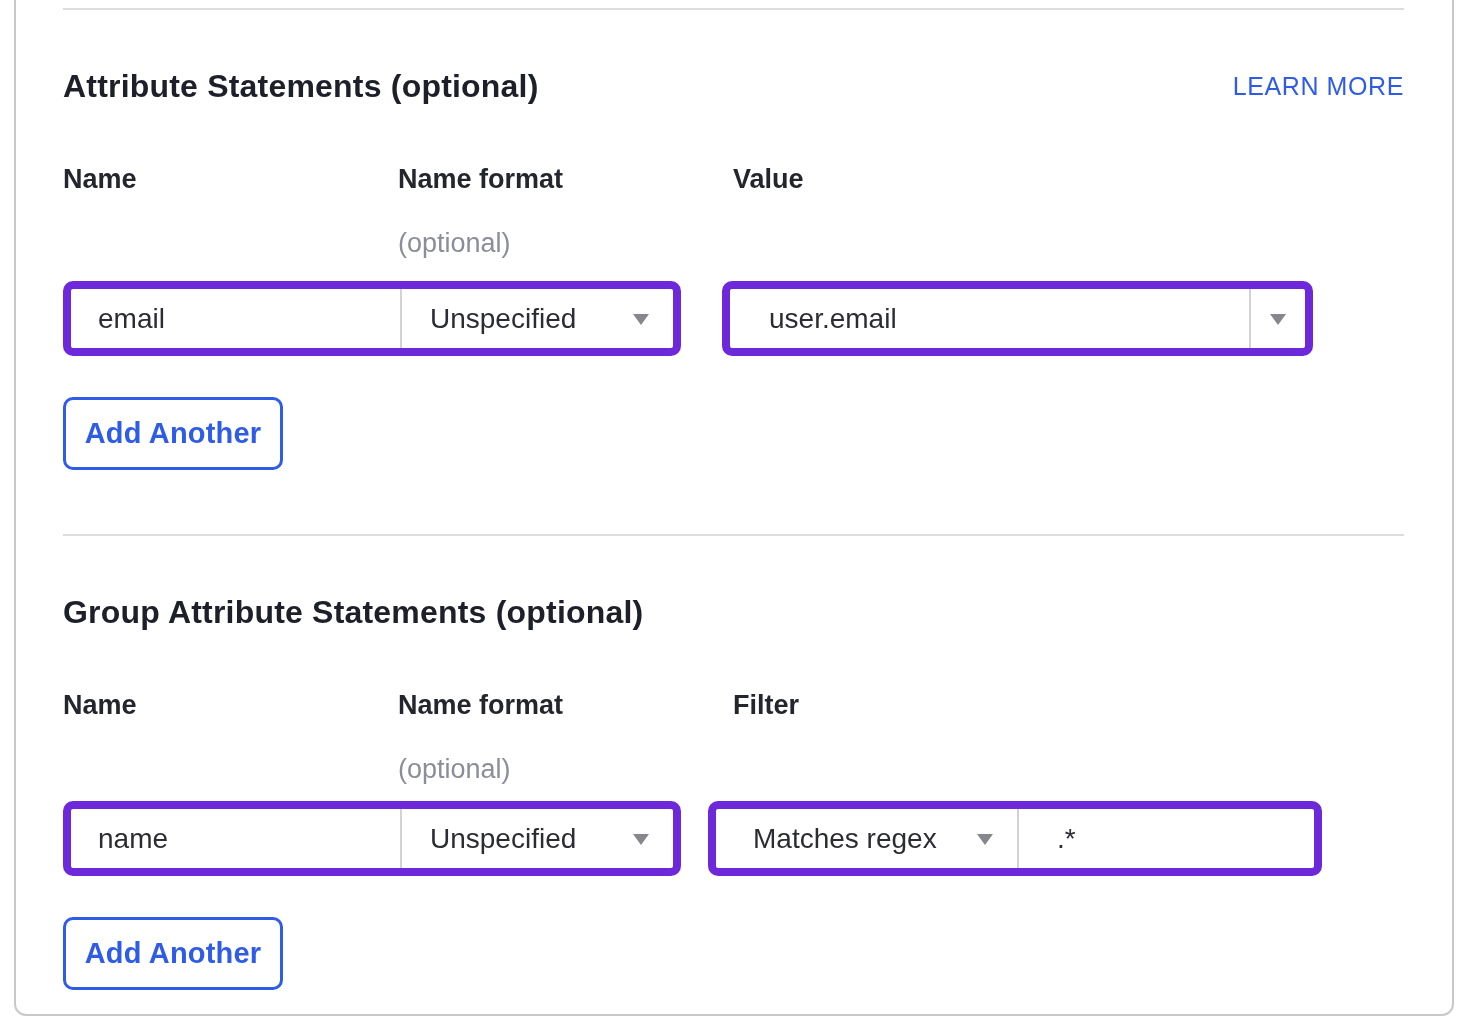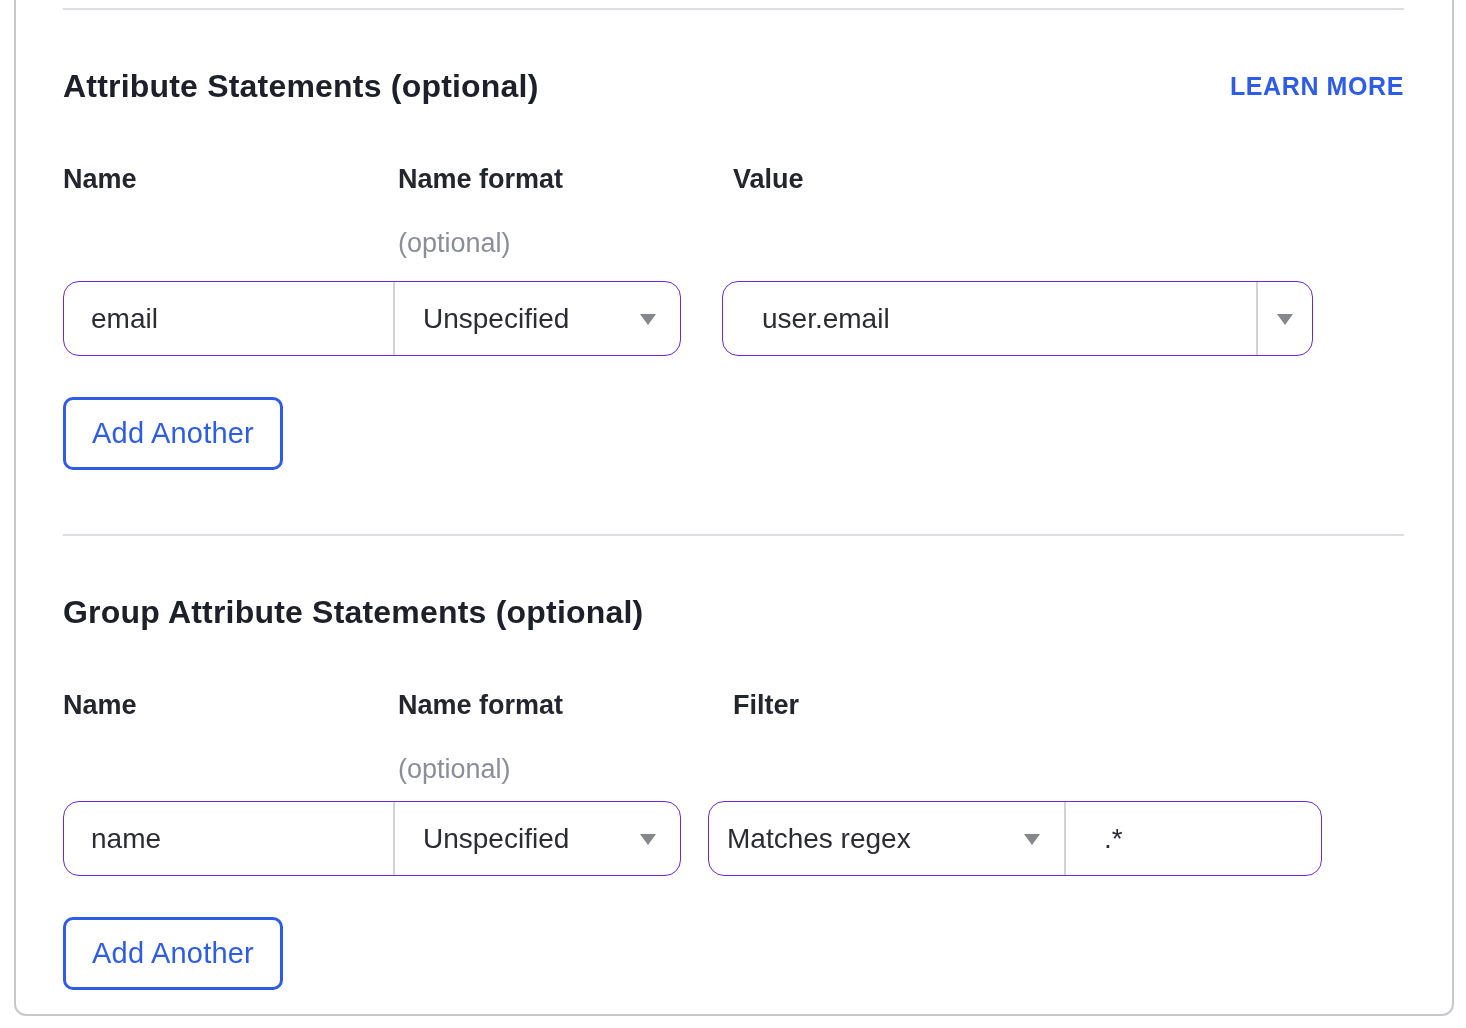--- a/index.html
+++ b/index.html
@@ -37,21 +37,21 @@
   }
   h2.section-title {
     font-size: 32px;
     font-weight: 700;
     line-height: 40px;
     color: #1d1f29;
     letter-spacing: 0.2px;
   }
   .learn-more {
     font-size: 25px;
-    font-weight: 700;
+    font-weight: 400;
     letter-spacing: 0.6px;
     color: #2e5ce6;
     text-decoration: none;
     line-height: 32px;
     padding-bottom: 4px;
     cursor: pointer;
   }
   .labels-grid {
     display: grid;
     grid-template-columns: 335px 335px 1fr;
@@ -75,22 +75,22 @@
     align-items: flex-start;
     margin-top: 21px;
   }
   .controls-row.second { margin-top: 15px; }
 
   .combo {
     display: flex;
     align-items: stretch;
     height: 75px;
     background: #ffffff;
-    border: 1px solid #6d28d9;
-    border-radius: 16px;
+    border: 8px solid #6d28d9;
+    border-radius: 10px;
     overflow: hidden;
   }
   .combo-a { width: 618px; }
   .combo-value { width: 591px; margin-left: 41px; padding-left: 12px; }
   .combo-filter { width: 614px; margin-left: 27px; }
 
   .seg { position: relative; display: flex; align-items: center; }
   .seg-divider-r { border-right: 2px solid #d2d3d6; }
 
   .text-input {
@@ -121,37 +121,37 @@
     border-top: 11px solid #85878c;
   }
   .seg-value-input { flex: 1; }
   .seg-dd-btn {
     width: 56px;
     border-left: 2px solid #d2d3d6;
     cursor: pointer;
     position: relative;
   }
   .seg-dd-btn .caret { right: 50%; margin-right: -8px; }
-  .seg-filter-dd { width: 357px; padding-left: 18px; cursor: pointer; }
+  .seg-filter-dd { width: 303px; padding-left: 37px; cursor: pointer; }
   .seg-filter-input { flex: 1; }
   .seg-filter-input .text-input { padding-left: 38px; }
 
   .add-btn {
     display: flex;
     align-items: center;
     justify-content: center;
     margin-top: 41px;
     width: 220px;
     height: 73px;
     background: #ffffff;
     border: 3px solid #2e5ce6;
     border-radius: 10px;
     color: #2e5ce6;
     font-size: 29px;
-    font-weight: 400;
+    font-weight: 700;
     font-family: "Liberation Sans", "DejaVu Sans", sans-serif;
     cursor: pointer;
     letter-spacing: 0.2px;
   }
 </style>
 </head>
 <body>
 
 <div class="card">
   <div class="card-content">

